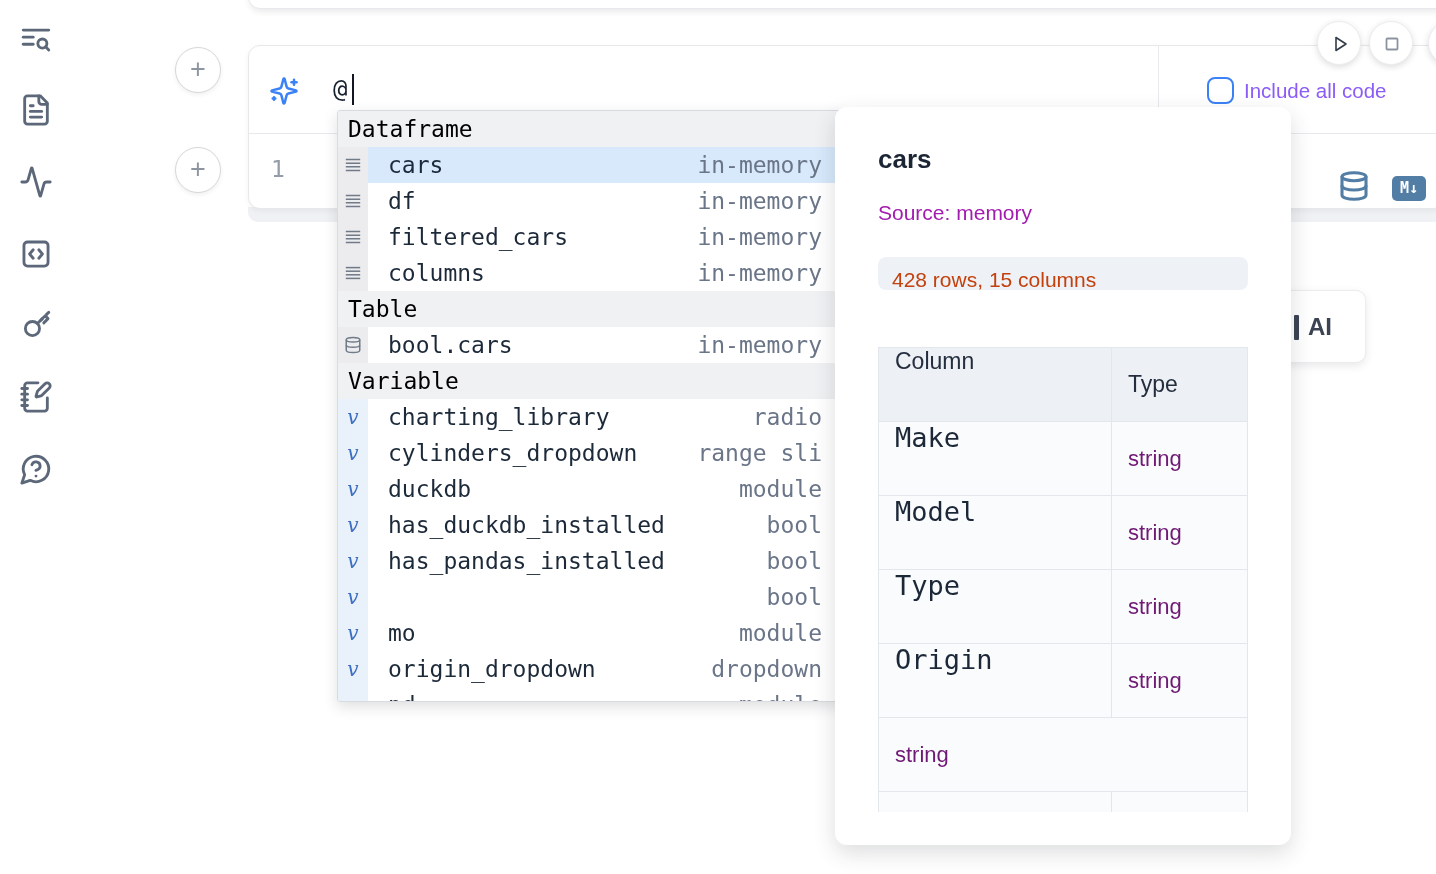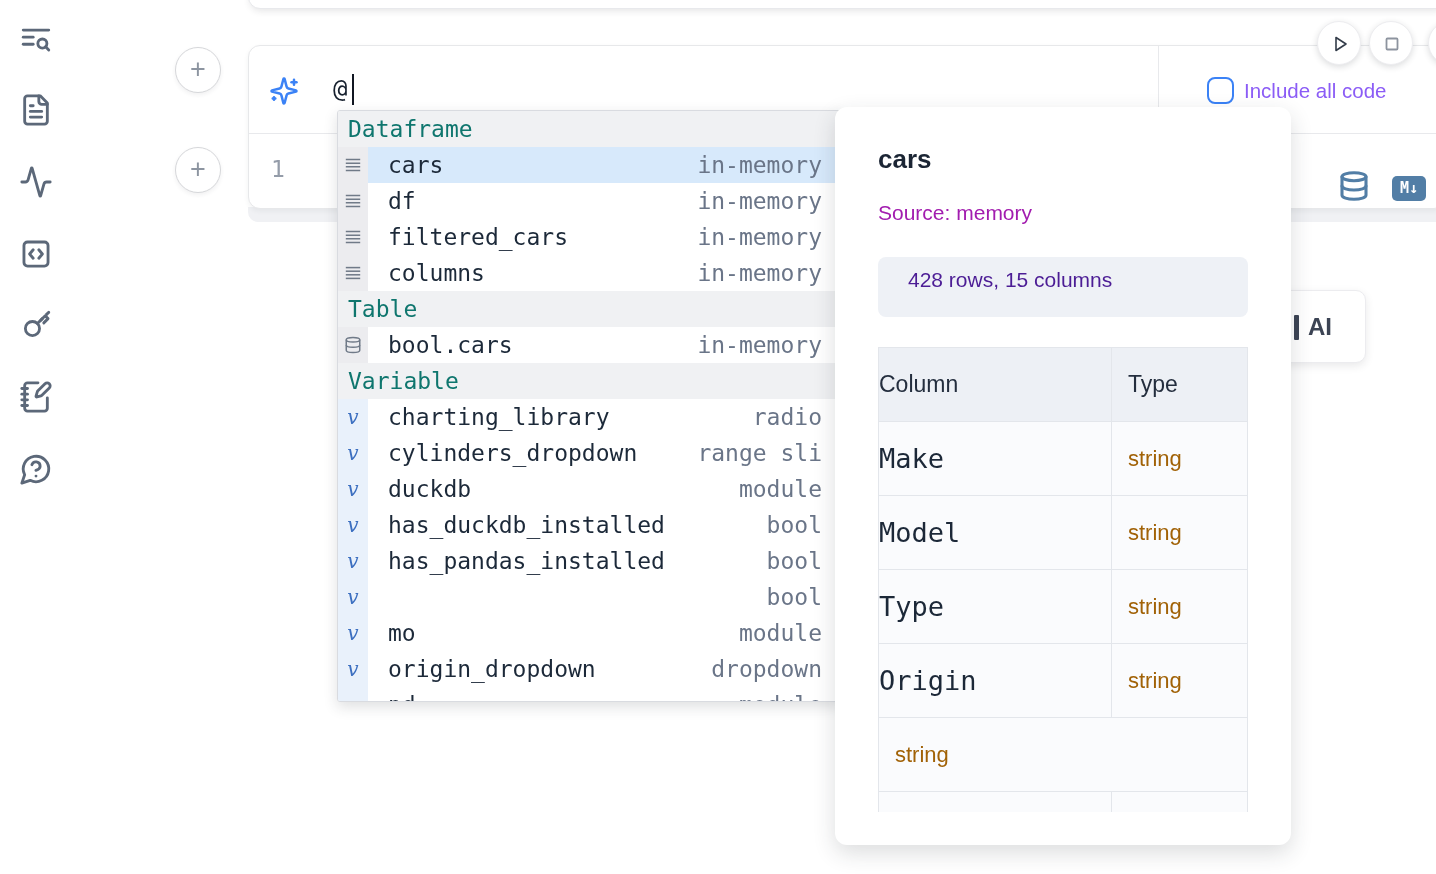--- a/index.html
+++ b/index.html
@@ -56,21 +56,21 @@
     background:#fff; border:1px solid #ededf0; box-shadow:0 2px 6px rgba(40,44,52,.16);
     z-index:40; cursor:pointer; }
   .circle-btn svg { position:absolute; left:11px; top:11px; width:22px; height:22px; fill:none;
     stroke-linejoin:round; }
 
   
   .dropdown { position:absolute; left:337px; top:110px; width:506px; height:592px;
     background:#fff; border:1px solid #d9dbe0; border-radius:3px;
     box-shadow:0 5px 14px rgba(40,44,52,.15); overflow:hidden; z-index:10;
     font-family:"DejaVu Sans Mono",monospace; }
-  .dd-header { height:36px; line-height:36px; background:#f0f1f3; color:#0f766e;
+  .dd-header { height:36px; line-height:36px; background:#f0f1f3; color:#000000;
     font-size:23px; padding-left:10px; }
   .dd-row { display:flex; height:36px; align-items:center; cursor:pointer; }
   .dd-gutter { width:30px; height:36px; flex:0 0 30px; display:flex; align-items:center;
     justify-content:center; background:#ececef; }
   .dd-gutter.var { background:#e9f1fb; }
   .dd-content { flex:1 1 auto; height:36px; display:flex; align-items:center;
     overflow:hidden; padding-left:20px; padding-right:20px; }
   .dd-row.selected .dd-content { background:#d7e9fb; }
   .dd-name { font-size:23px; color:#1c2939; white-space:nowrap; flex:0 0 auto; }
   .dd-detail { font-size:23px; color:#6a7588; white-space:nowrap; margin-left:auto;
@@ -79,34 +79,34 @@
   .var-glyph { font-family:"DejaVu Serif",serif; font-style:italic; font-size:20px;
     color:#3c6fc0; line-height:1; }
 
   
   .panel { position:absolute; left:835px; top:107px; width:456px; height:738px;
     background:#fff; border-radius:12px; box-shadow:0 8px 22px rgba(40,44,52,.16);
     z-index:30; }
   .panel-title { position:absolute; left:43px; top:37px; font-size:26px; font-weight:bold;
     color:#1b2534; }
   .panel-source { position:absolute; left:43px; top:94px; font-size:21px; color:#a21caf; }
-  .panel-pill { position:absolute; left:43px; top:150px; width:370px; height:60px;
-    background:#eef1f6; border-radius:8px; line-height:46px; padding-left:30px;
-    font-size:21px; color:#4c1d95; }
+  .panel-pill { position:absolute; left:43px; top:150px; width:370px; height:33px;
+    background:#eef1f6; border-radius:8px; line-height:46px; padding-left:14px;
+    font-size:21px; color:#c2410c; }
   .panel-table { position:absolute; left:43px; top:240px; width:370px; height:465px;
     overflow:hidden; border-top:1px solid #e3e6eb; border-left:1px solid #e3e6eb;
     border-right:1px solid #e3e6eb; }
   .pt-row { display:flex; height:74px; border-bottom:1px solid #e3e6eb; background:#fafbfd; }
   .pt-row.head { background:#edf0f5; }
-  .pt-c1 { width:233px; border-right:1px solid #e3e6eb; display:flex; align-items:center;
-    }
+  .pt-c1 { width:233px; border-right:1px solid #e3e6eb; display:flex; align-items:flex-start;
+    padding-left:16px; }
   .pt-c2 { flex:1; display:flex; align-items:center; padding-left:16px; }
   .pt-head-txt { font-size:23px; color:#242e3e; }
   .pt-col-name { font-family:"DejaVu Sans Mono",monospace; font-size:27px; color:#1c2838; }
-  .pt-type { font-size:22px; color:#a16207; }
+  .pt-type { font-size:22px; color:#701a75; }
 
   
   .ai-card { position:absolute; left:1150px; top:290px; width:216px; height:73px;
     background:#fff; border:1px solid #ececef; border-radius:10px;
     box-shadow:0 3px 8px rgba(40,44,52,.10); z-index:25; cursor:pointer; }
   .ai-card .stem { position:absolute; left:143px; top:24px; width:5px; height:25px;
     background:#3c4454; border-radius:1px; }
   .ai-card .txt { position:absolute; left:157px; top:22px; font-size:24px; font-weight:bold;
     color:#3c4454; }
 </style>

